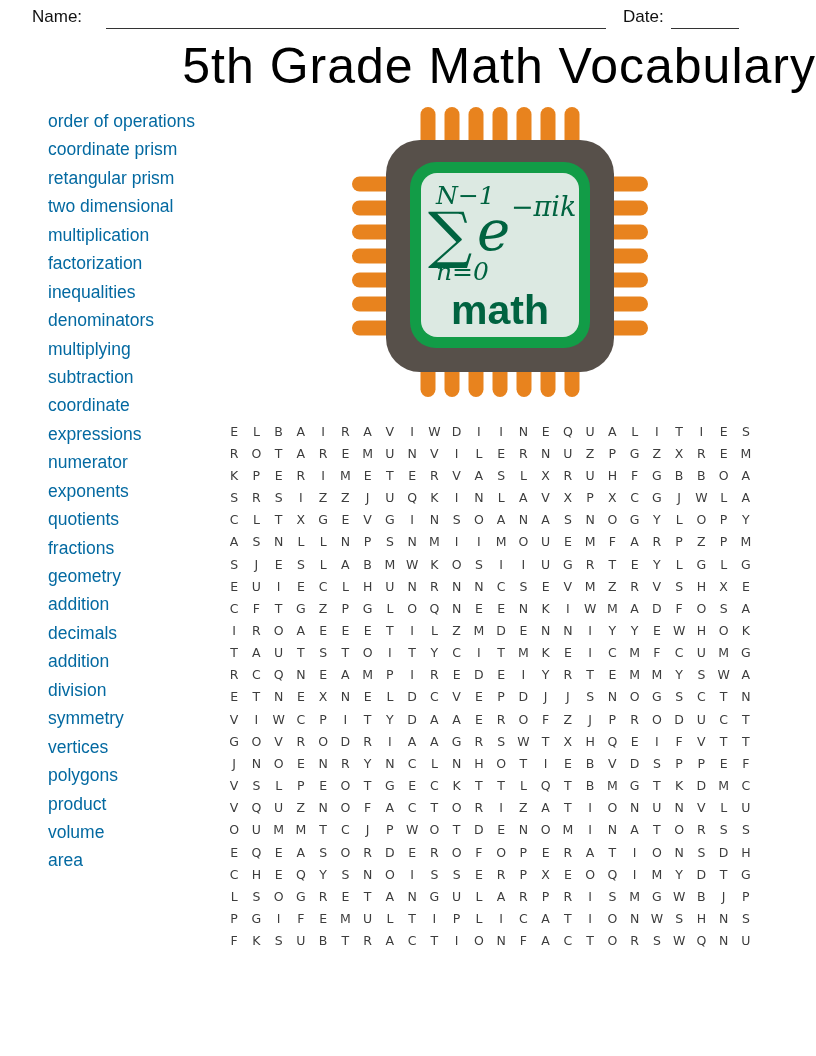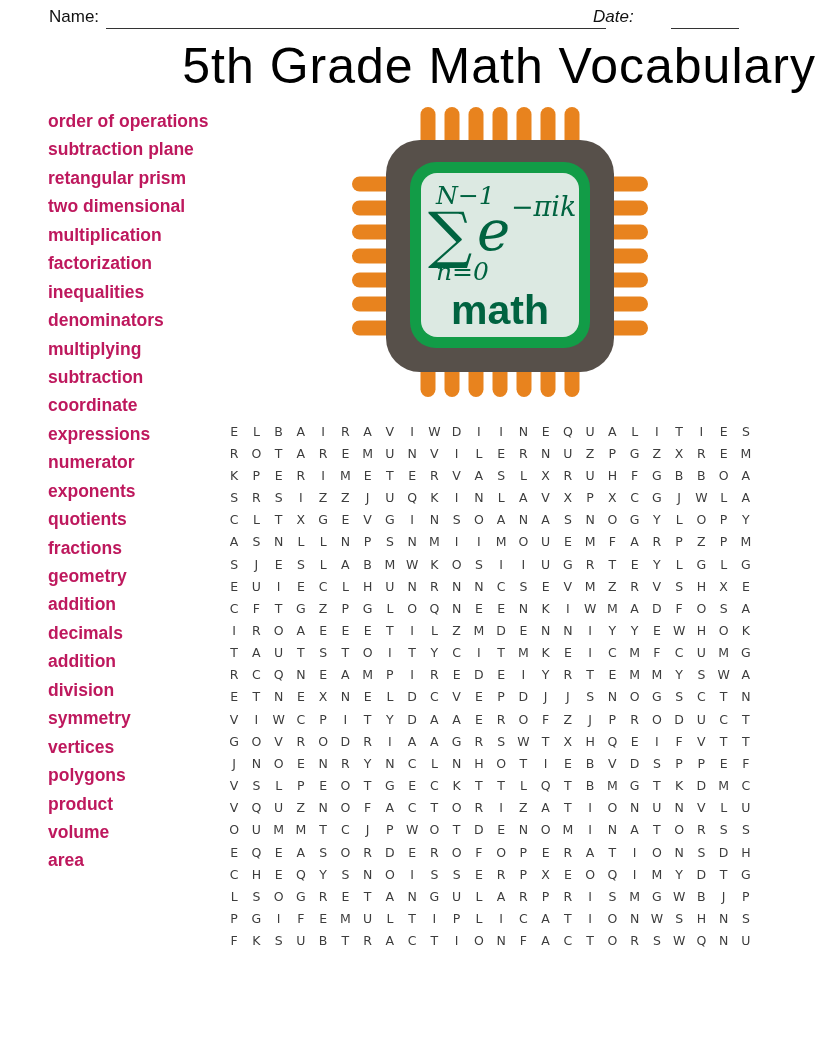--- a/index.html
+++ b/index.html
@@ -5,35 +5,35 @@
   html,body { margin:0; padding:0; }
   body {
     width:816px; height:1056px; background:#ffffff; position:relative;
     font-family:"Liberation Sans", sans-serif; color:#000;
     overflow:hidden;
   }
   .page { position:absolute; inset:0; }
 
   
   .hdr-label { position:absolute; top:7px; font-size:17px; color:#111; }
-  .name-label { left:49px; }
-  .date-label { left:593px;font-style:italic; }
+  .name-label { left:32px; }
+  .date-label { left:623px; }
   .blank-line { position:absolute; top:28px; border-bottom:1.4px solid #333; height:0; }
   .name-line { left:106px; width:500px; }
   .date-line { left:671px; width:68px; }
 
   
   .title {
     position:absolute; top:36px; left:0; width:816px; text-align:right;
     font-size:50px; line-height:60px; font-weight:400; letter-spacing:1px; color:#000;
   }
 
   
   .words { position:absolute; left:48px; top:107px; width:190px; }
-  .word { height:28.45px; line-height:28.45px; font-size:17.5px; color:#be185d; white-space:nowrap;font-weight:bold; }
+  .word { height:28.45px; line-height:28.45px; font-size:17.5px; color:#0369a1; white-space:nowrap; }
 
   
   .chip-wrap { position:absolute; left:350px; top:100px; width:310px; height:300px; }
 
   
   .grid {
     position:absolute; left:223px; top:420px;
     display:grid; grid-template-columns:repeat(24, 22.26px); grid-auto-rows:22.17px;
   }
   .cell {
@@ -48,21 +48,21 @@
 
   <span class="hdr-label name-label">Name:</span>
   <span class="blank-line name-line"></span>
   <span class="hdr-label date-label">Date:</span>
   <span class="blank-line date-line"></span>
 
   <div class="title">5th Grade Math Vocabulary</div>
 
   <div class="words" id="word-list">
       <div class="word">order of operations</div>
-      <div class="word">subtraction plane</div>
+      <div class="word">coordinate prism</div>
       <div class="word">retangular prism</div>
       <div class="word">two dimensional</div>
       <div class="word">multiplication</div>
       <div class="word">factorization</div>
       <div class="word">inequalities</div>
       <div class="word">denominators</div>
       <div class="word">multiplying</div>
       <div class="word">subtraction</div>
       <div class="word">coordinate</div>
       <div class="word">expressions</div>

